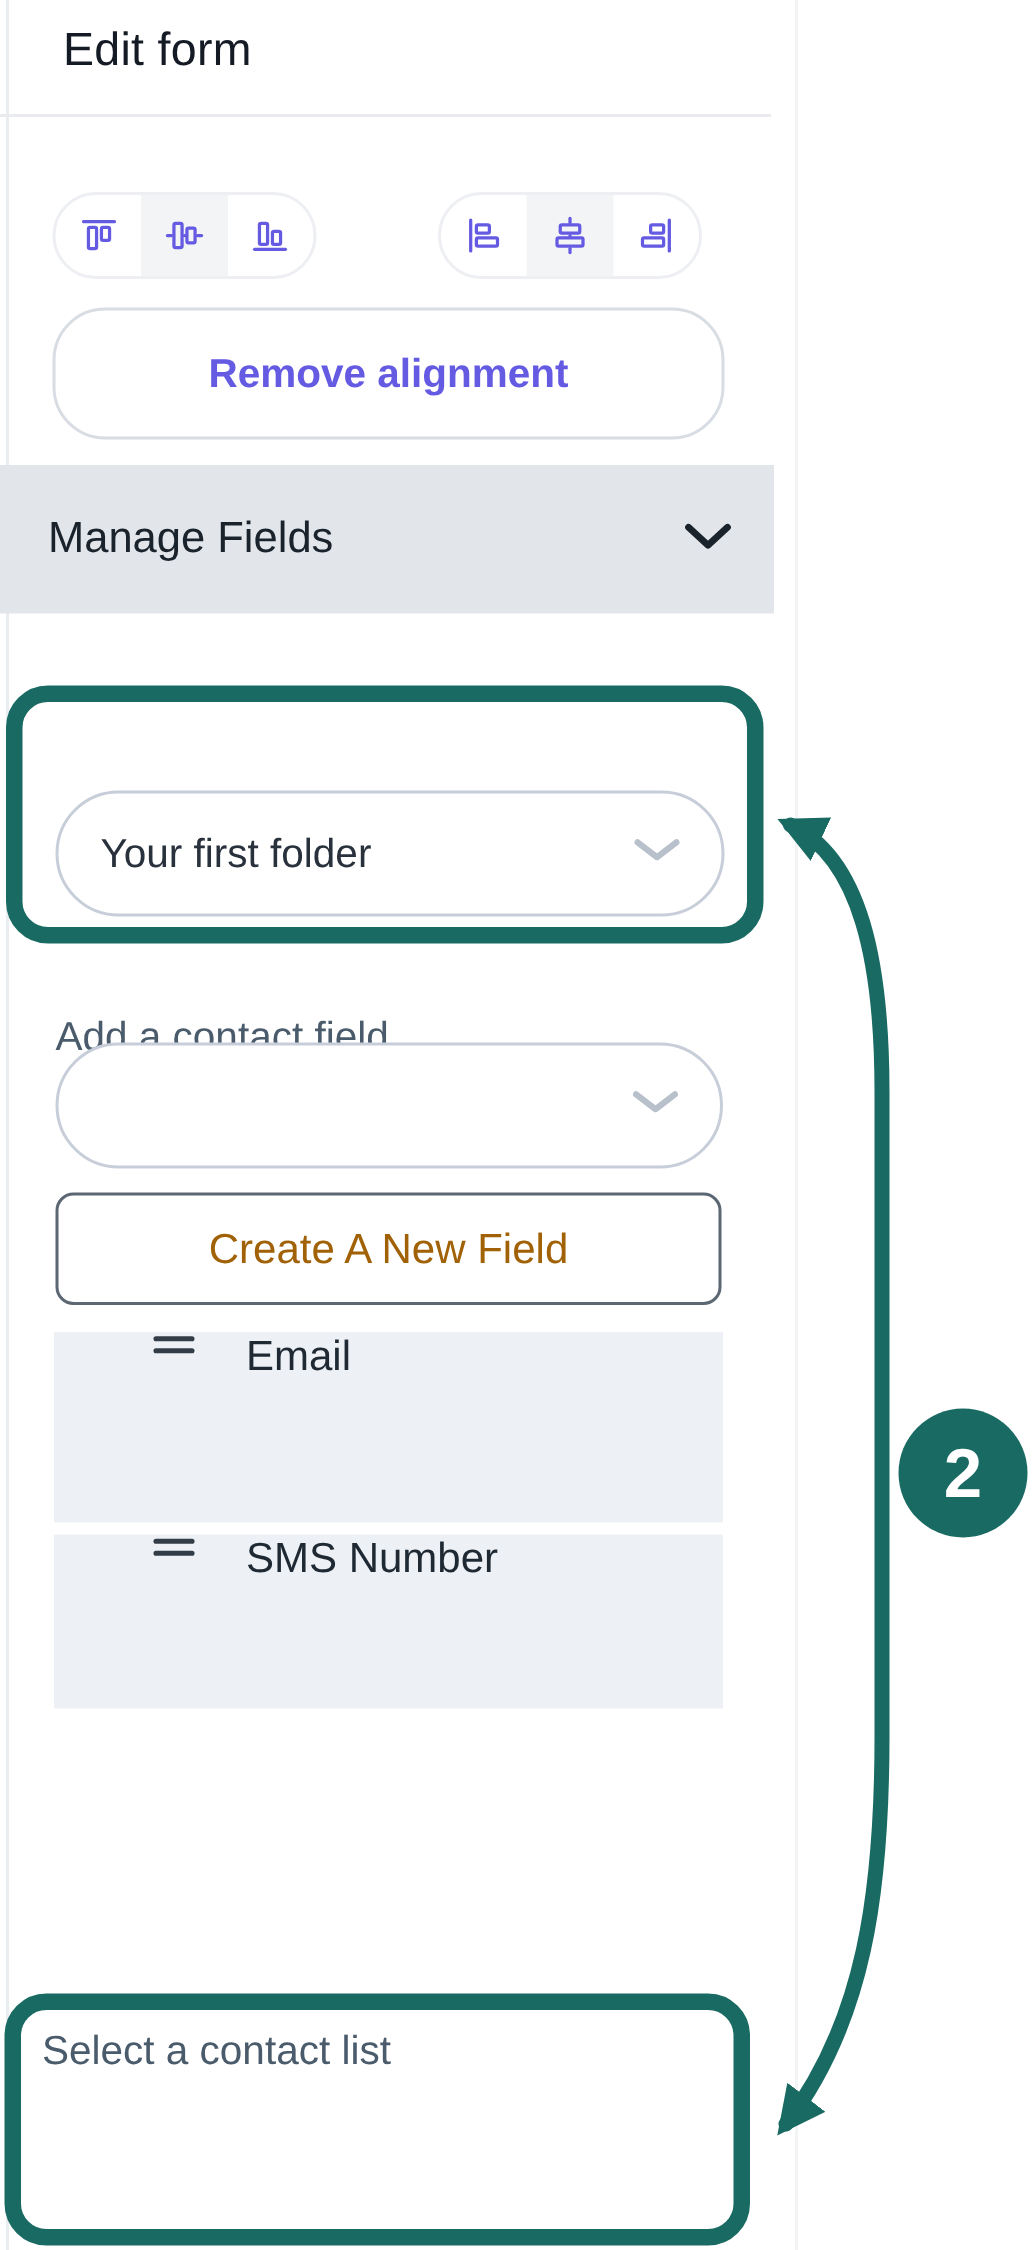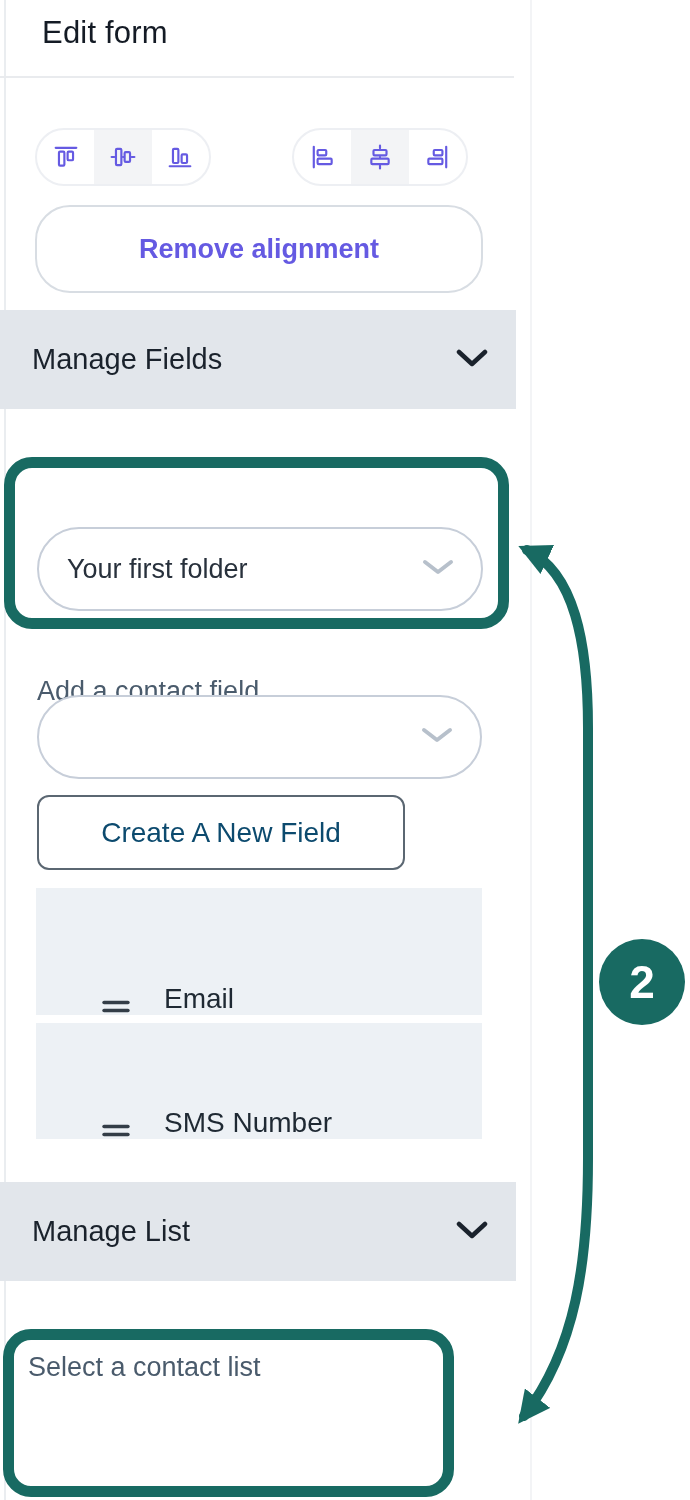--- a/index.html
+++ b/index.html
@@ -32,43 +32,43 @@
     position:absolute; left:0; width:516px; height:99px; background:#e2e6eb;
     display:flex; align-items:center; cursor:pointer;
   }
   .section-header.mf { top:310px; }
   .section-header.ml { top:1182px; }
   .section-header .sh-label { margin-left:32px; font-size:29px; color:#1a222c; }
   .section-header .sh-chev { position:absolute; right:28px; top:50%; transform:translateY(-50%); }
 
   .teal-box { position:absolute; border:11px solid #186a62; border-radius:28px; background:transparent; }
   .teal-box.b1 { left:4px; top:457px; width:505px; height:172px; }
-  .teal-box.b2 { left:3px; top:1329px; width:451px; height:168px; }
+  .teal-box.b2 { left:3px; top:1329px; width:497px; height:168px; }
 
   .field-label { position:absolute; font-size:27px; color:#4a5b6c; white-space:nowrap; }
   .dropdown {
     position:absolute; height:84px; background:#ffffff;
     border:2px solid #c7ced9; border-radius:42px;
     display:flex; align-items:center; cursor:pointer;text-align:right;
   }
   .dropdown .dd-value { margin-left:28px; font-size:27px; color:#28313c; white-space:nowrap; }
   .dropdown .dd-chev { position:absolute; right:26px; top:50%; transform:translateY(-50%); }
 
   .label-contact { left:37px; top:676px; }
   .dd-contact { left:37px; top:695px; width:445px; }
   .create-btn {
-    position:absolute; left:37px; top:795px; width:368px; height:75px;
+    position:absolute; left:37px; top:795px; width:444px; height:75px;
     background:#ffffff; border:2.5px solid #5b6772; border-radius:12px;
-    font-family:inherit; font-size:28px; color:#0c4a6e;
+    font-family:inherit; font-size:28px; color:#a16207;
     display:flex; align-items:center; justify-content:center; cursor:pointer;
   }
 
   .field-row {
     position:absolute; left:36px; width:446px; background:#edf1f5;
-    display:flex; align-items:flex-end; cursor:grab;
+    display:flex; align-items:flex-start; cursor:grab;
   }
   .row-email { top:888px; height:127px; }
   .row-sms   { top:1023px; height:116px; }
   .field-row .drag { margin-left:66px; display:flex; align-items:center; }
   .field-row .f-name { margin-left:34px; font-size:28px; color:#1f2933; }
 
   .b1 .field-label { left:23px; top:10px; }
   .b1 .dropdown { left:22px; top:59px; width:446px; }
   .b2 .field-label { left:14px; top:12px; }
   .b2 .dropdown { left:9px; top:58px; width:466px; }
@@ -202,28 +202,20 @@
   <div class="field-row row-sms">
     <span class="drag">
       <svg width="28" height="17" viewBox="0 0 28 17" fill="none" stroke="#333d47" stroke-width="3.4" stroke-linecap="round">
         <line x1="2" y1="4.5" x2="26" y2="4.5"></line>
         <line x1="2" y1="12.5" x2="26" y2="12.5"></line>
       </svg>
     </span>
     <span class="f-name">SMS Number</span>
   </div>
 
-  <div class="section-header ml">
-    <span class="sh-label">Manage List</span>
-    <span class="sh-chev">
-      <svg width="32" height="20" viewBox="0 0 32 20" fill="none" stroke="#1a222c" stroke-width="4.5" stroke-linecap="round" stroke-linejoin="round">
-        <polyline points="3,4 16,16 29,4"></polyline>
-      </svg>
-    </span>
-  </div>
 
   <div class="teal-box b2">
     <div class="field-label">Select a contact list</div>
   </div>
 
   <svg class="arrow-layer" viewBox="0 0 690 1500">
     <defs>
       <marker id="ah" viewBox="0 0 10 10" refX="7" refY="5" markerWidth="3.2" markerHeight="3.2" orient="auto-start-reverse">
         <path d="M0 0 L10 5 L0 10 z" fill="#186a62"></path>
       </marker>

